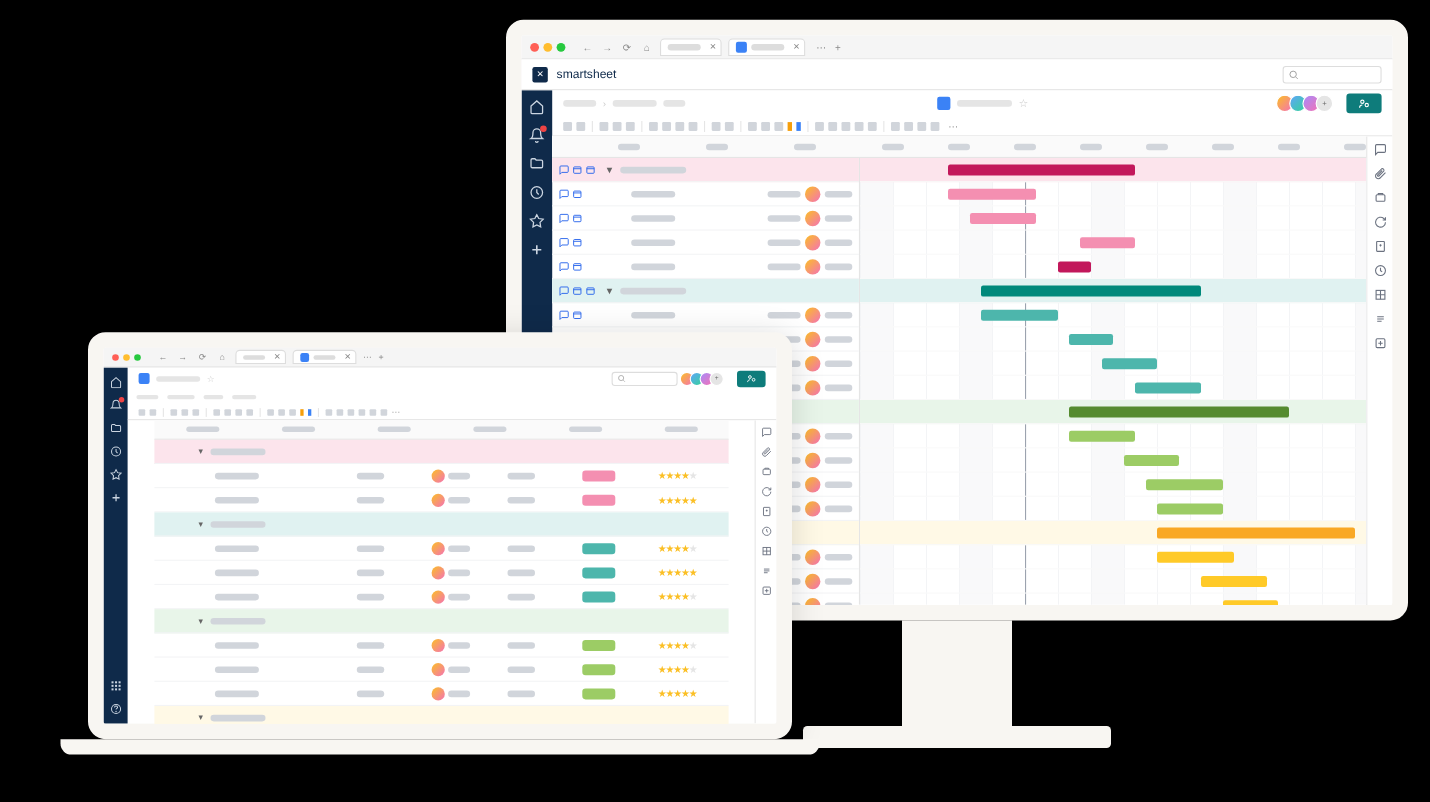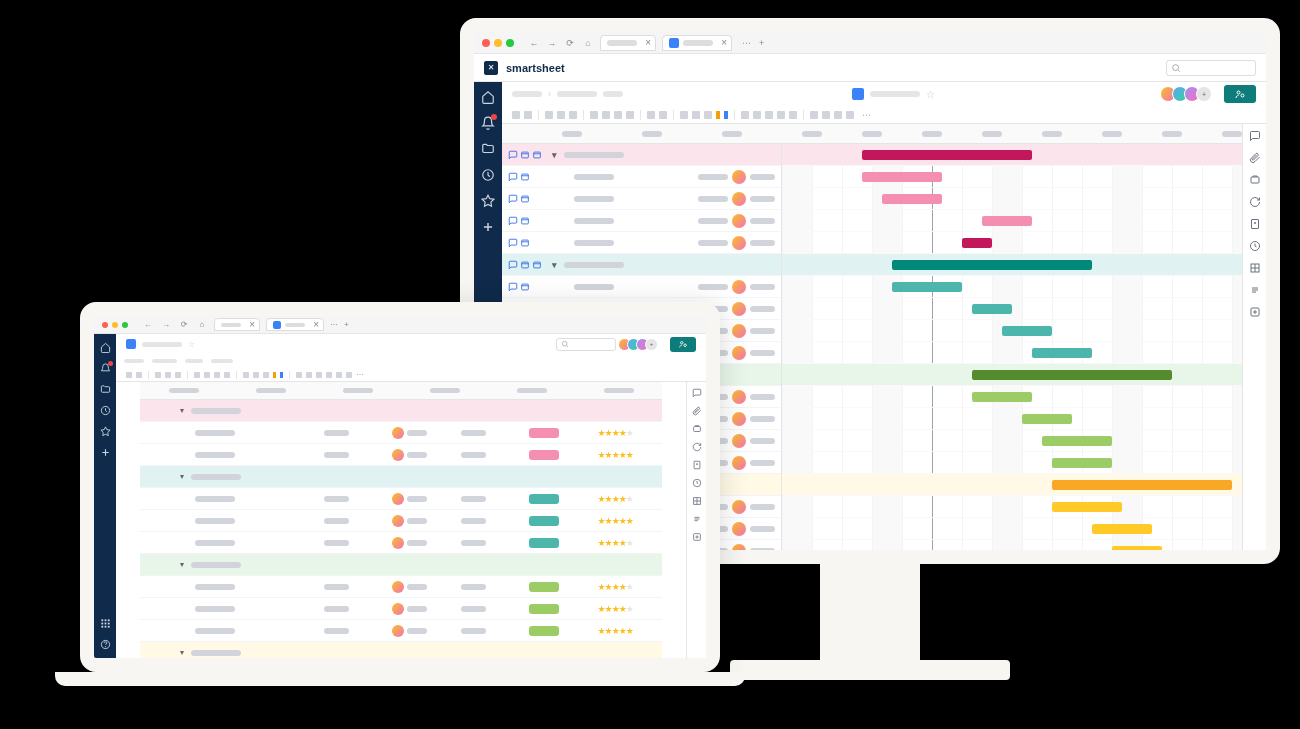--- a/index.html
+++ b/index.html
@@ -19,21 +19,21 @@
   .dot { width: 8px; height: 8px; border-radius: 50%; }
   .dot-r { background: #ff5f56; } .dot-y { background: #ffbd2e; } .dot-g { background: #27c93f; }
   .nav-btn { width: 12px; height: 12px; color: #888; display: flex; align-items: center; justify-content: center; cursor: pointer; }
   .tab { background: #fff; border: 1px solid #ddd; border-radius: 4px 4px 0 0; padding: 2px 18px 2px 6px; display: flex; align-items: center; gap: 4px; position: relative; height: 16px; }
   .tab-ic { width: 10px; height: 10px; background: #3b82f6; border-radius: 2px; }
   .tab-close { position: absolute; right: 4px; color: #888; font-size: 10px; }
   .tab-placeholder { width: 30px; height: 6px; background: #ddd; border-radius: 3px; }
   
   .header { height: 28px; background: #fff; border-bottom: 1px solid #e5e5e5; display: flex; align-items: center; padding: 0 10px; gap: 8px; }
   .logo-box { width: 14px; height: 14px; background: #0f2a4a; border-radius: 2px; display: flex; align-items: center; justify-content: center; color: #fff; font-size: 8px; }
-  .brand { color: #0f2a4a; font-weight: 700; font-size: 11px; }
+  .brand { color: #0f2a4a; font-weight: 400; font-size: 11px; }
   .search-box { margin-left: auto; width: 90px; height: 16px; border: 1px solid #ddd; border-radius: 3px; display: flex; align-items: center; padding: 0 4px; }
   
   .body { flex: 1; display: flex; overflow: hidden; }
   .sidebar { width: 28px; background: #0f2a4a; display: flex; flex-direction: column; align-items: center; padding: 8px 0; gap: 12px; }
   .side-ic { width: 14px; height: 14px; color: #cbd5e1; cursor: pointer; position: relative; }
   .badge { position: absolute; top: -2px; right: -2px; width: 6px; height: 6px; background: #ef4444; border-radius: 50%; }
   .side-bottom { margin-top: auto; display: flex; flex-direction: column; gap: 10px; }
   
   .main { flex: 1; display: flex; flex-direction: column; overflow: hidden; }
   .titlebar { height: 24px; display: flex; align-items: center; padding: 0 10px; gap: 6px; }

